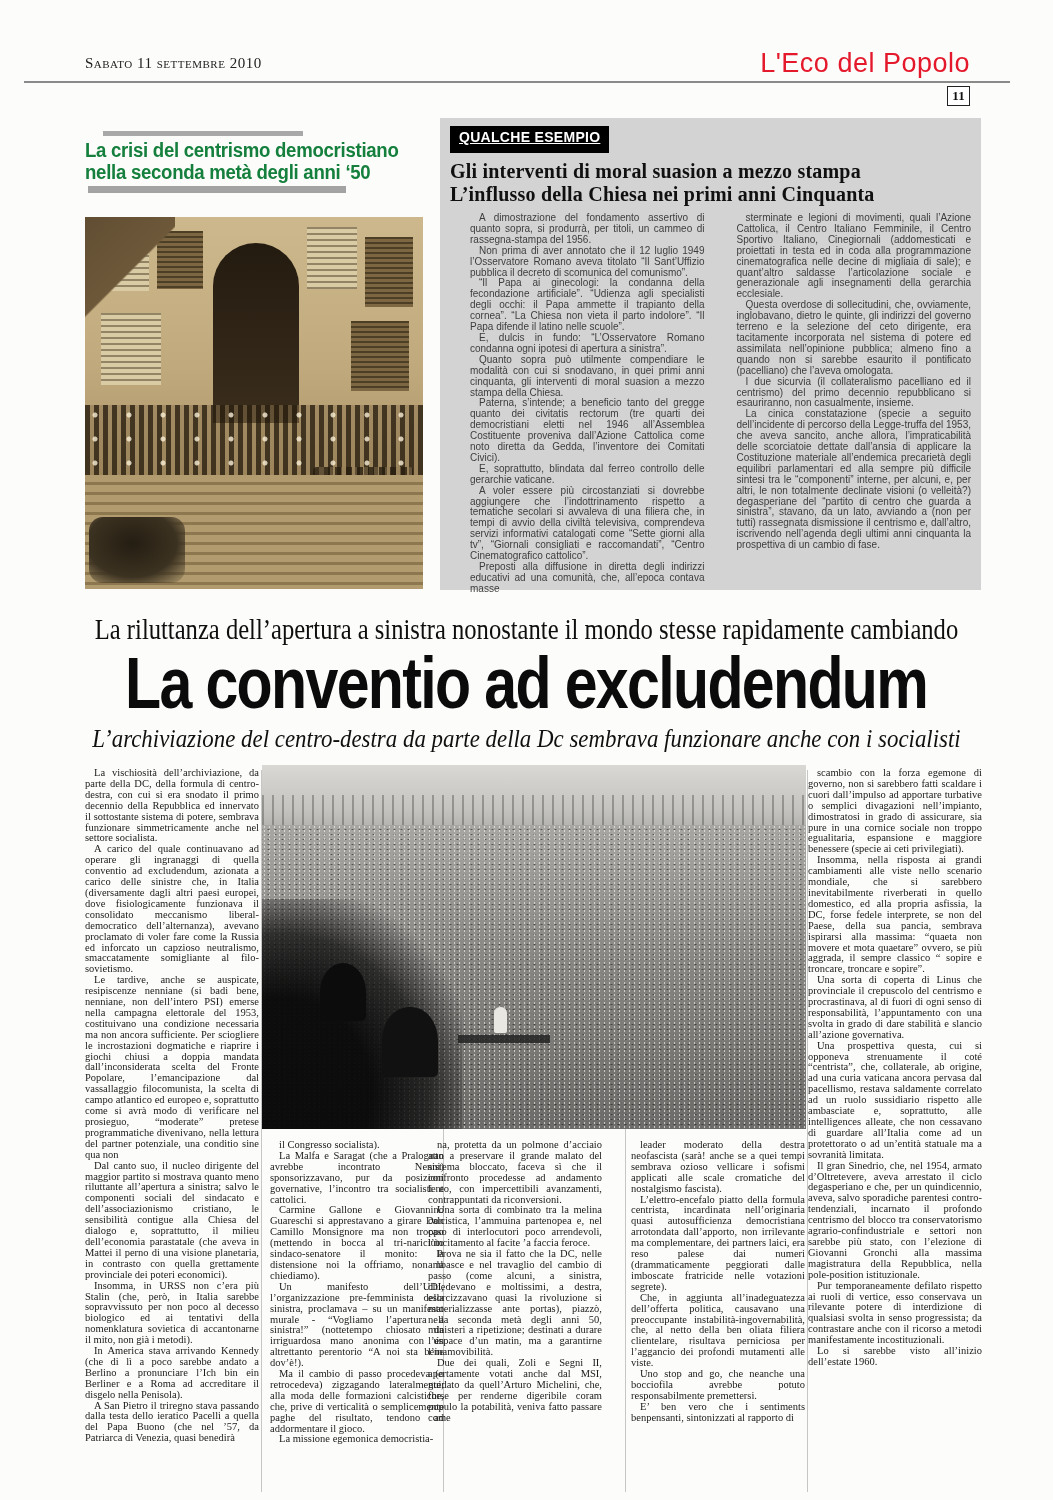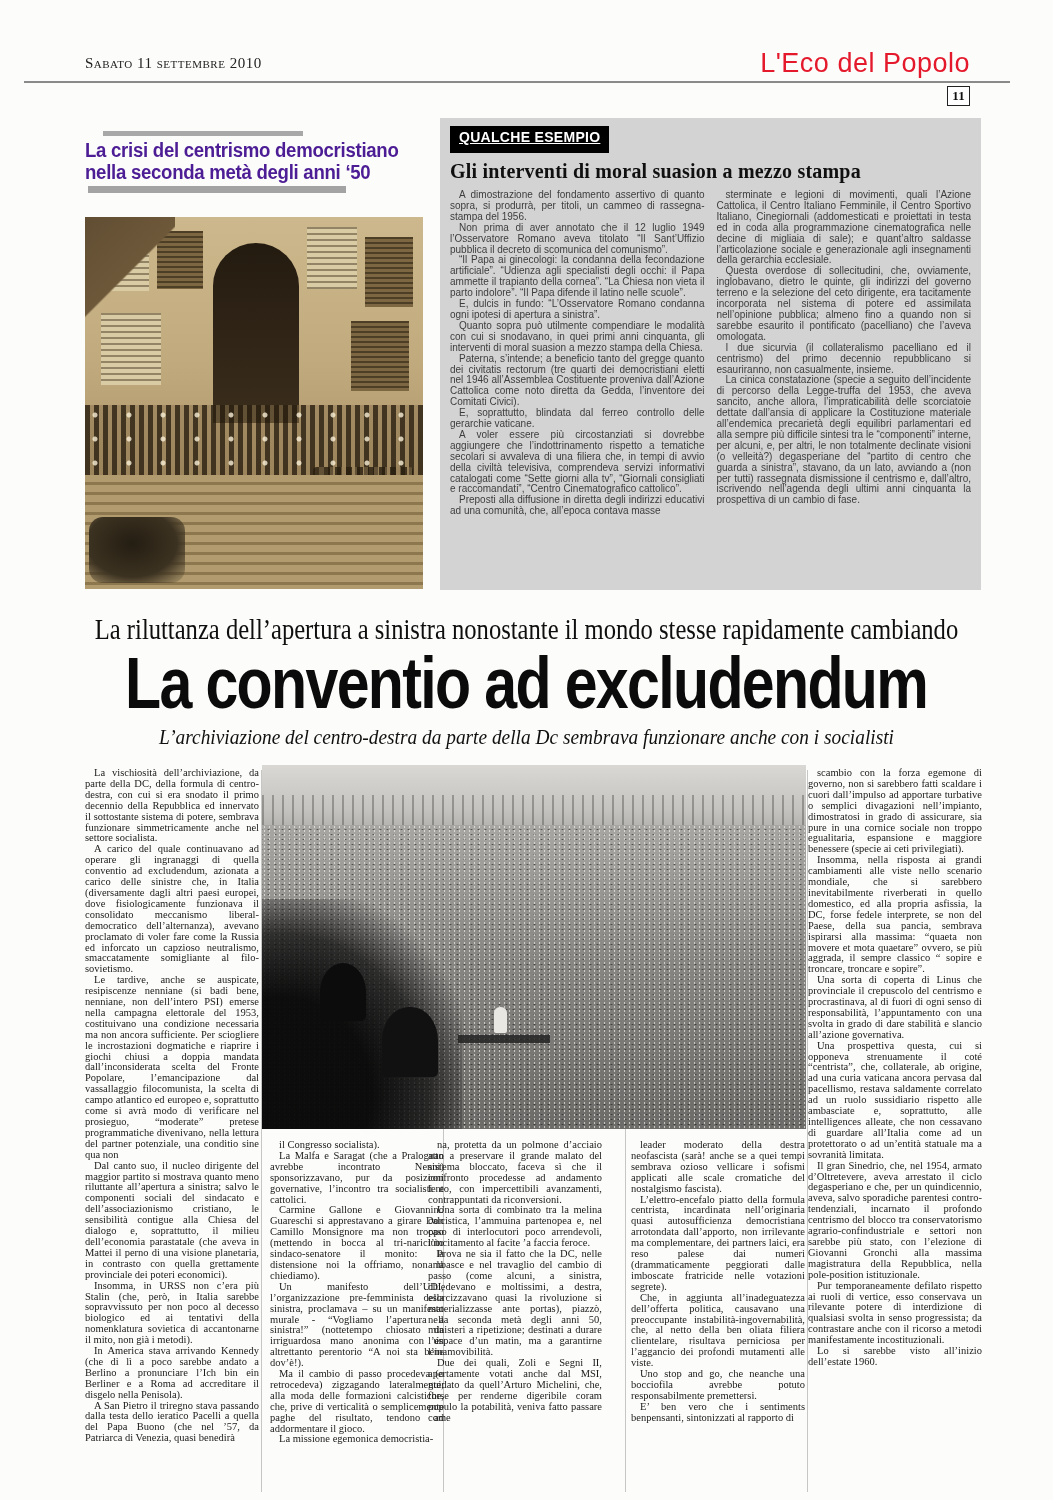--- a/index.html
+++ b/index.html
@@ -26,21 +26,21 @@
     border:1px solid #222; background:#fff; text-align:center;
     font:bold 13px/18px "Liberation Serif", serif; color:#111;
   }
   
   .feature-bar { position:absolute; background:#9c9c9c; }
   .fb-top { left:103px; top:131px; width:200px; height:5px; background:#a8a8a8; }
   .fb-bottom { left:88px; top:186px; width:258px; height:7px; background:#a3a3a3; }
   .feature-title {
     position:absolute; left:85px; top:139px; width:350px;
     font-family:"Liberation Sans", sans-serif; font-weight:bold;
-    font-size:20px; line-height:22px; color:#4c1d95; letter-spacing:-.3px;
+    font-size:20px; line-height:22px; color:#15803d; letter-spacing:-.3px;
   }
   .feature-title .cond { display:inline-block; transform:scaleX(.93); transform-origin:left; white-space:nowrap; }
   
   .photo-steps {
     position:absolute; left:85px; top:217px; width:338px; height:372px; overflow:hidden;
     background:linear-gradient(180deg,#cdb88d 0%,#c0aa7d 40%,#ab9165 72%,#9c8458 100%);
   }
   .ps-drape { position:absolute; left:-30px; top:-20px; width:120px; height:150px;
     background:linear-gradient(135deg,#5a482e 0%,#6e583a 55%,transparent 56%); }
   .ps-poster { position:absolute; background:#d9cba4;
@@ -68,30 +68,30 @@
   .ex-kicker {
     display:inline-block; background:#000; color:#fff; padding:3px 9px 8px;
     font-family:"Liberation Sans", sans-serif; font-weight:bold; font-size:14px;
     letter-spacing:.3px; text-decoration:underline;
   }
   .ex-headline { margin-top:7px; font-family:"Liberation Serif", serif; font-weight:bold;
     font-size:20px; line-height:23px; color:#101010; letter-spacing:.2px; }
   .ex-cols { display:flex; gap:12px; margin-top:7px; height:388px; overflow:hidden; }
   .ex-col { flex:1; font-family:"Liberation Sans", sans-serif; font-size:10px; line-height:10.9px;
     color:#3d3d3d; text-align:justify; }
-  .ex-col p { text-indent:9px; }
+  .ex-col p { text-indent:9px;margin-left:20px; }
   
   .art-kicker { position:absolute; left:0; top:612px; width:1053px; text-align:center;
     font-family:"Liberation Serif", serif; font-size:30px; color:#0e0e0e; }
   .art-kicker .cond { display:inline-block; transform:scaleX(.82); white-space:nowrap; }
   .art-headline { position:absolute; left:0; top:642px; width:1053px; text-align:center;
     font-family:"Liberation Sans", sans-serif; font-weight:bold; font-size:72px; color:#0b0b0b; }
   .art-headline .cond { display:inline-block; transform:scaleX(.82); white-space:nowrap; letter-spacing:-2px; }
   .art-subhead { position:absolute; left:0; top:724px; width:1053px; text-align:center;
-    font-family:"Liberation Serif", serif; font-style:italic; font-size:22px; color:#101010; }
+    font-family:"Liberation Serif", serif; font-style:italic; font-size:26px; color:#101010; }
   .art-subhead .cond { display:inline-block; transform:scaleX(.88); white-space:nowrap; }
   
   .acol { position:absolute; top:768px; width:174px; height:724px; overflow:hidden;
     font-family:"Liberation Serif", serif; font-size:10.5px; line-height:10.9px;
     color:#1a1a1a; text-align:justify; }
   .acol p { text-indent:9px; }
   .c1 { left:85px; }  .c2 { left:270px; top:1140px; height:352px; }
   .c3 { left:428px; top:1140px; height:352px; }
   .c4 { left:631px; top:1140px; height:352px; }
   .c5 { left:808px; }
@@ -150,20 +150,21 @@
     <div class="ps-crowd"></div>
     <div class="ps-group"></div>
     <div class="ps-steps"></div>
     <div class="ps-car"></div>
   </div>
 
   <div class="example-box">
     <div class="ex-kicker">QUALCHE ESEMPIO</div>
     <div class="ex-headline">
       <span>Gli interventi di moral suasion a mezzo stampa</span><br>
+      <span>L’influsso della Chiesa nei primi anni Cinquanta</span>
     </div>
     <div class="ex-cols">
       <div class="ex-col">
           <p>A dimostrazione del fondamento assertivo di quanto sopra, si produrrà, per titoli, un cammeo di rassegna-stampa del 1956.</p>
           <p>Non prima di aver annotato che il 12 luglio 1949 l’Osservatore Romano aveva titolato “Il Sant’Uffizio pubblica il decreto di scomunica del comunismo”.</p>
           <p>“Il Papa ai ginecologi: la condanna della fecondazione artificiale”. “Udienza agli specialisti degli occhi: il Papa ammette il trapianto della cornea”. “La Chiesa non vieta il parto indolore”. “Il Papa difende il latino nelle scuole”.</p>
           <p>E, dulcis in fundo: “L’Osservatore Romano condanna ogni ipotesi di apertura a sinistra”.</p>
           <p>Quanto sopra può utilmente compendiare le modalità con cui si snodavano, in quei primi anni cinquanta, gli interventi di moral suasion a mezzo stampa della Chiesa.</p>
           <p>Paterna, s’intende; a beneficio tanto del gregge quanto dei civitatis rectorum (tre quarti dei democristiani eletti nel 1946 all’Assemblea Costituente proveniva dall’Azione Cattolica come noto diretta da Gedda, l’inventore dei Comitati Civici).</p>
           <p>E, soprattutto, blindata dal ferreo controllo delle gerarchie vaticane.</p>

